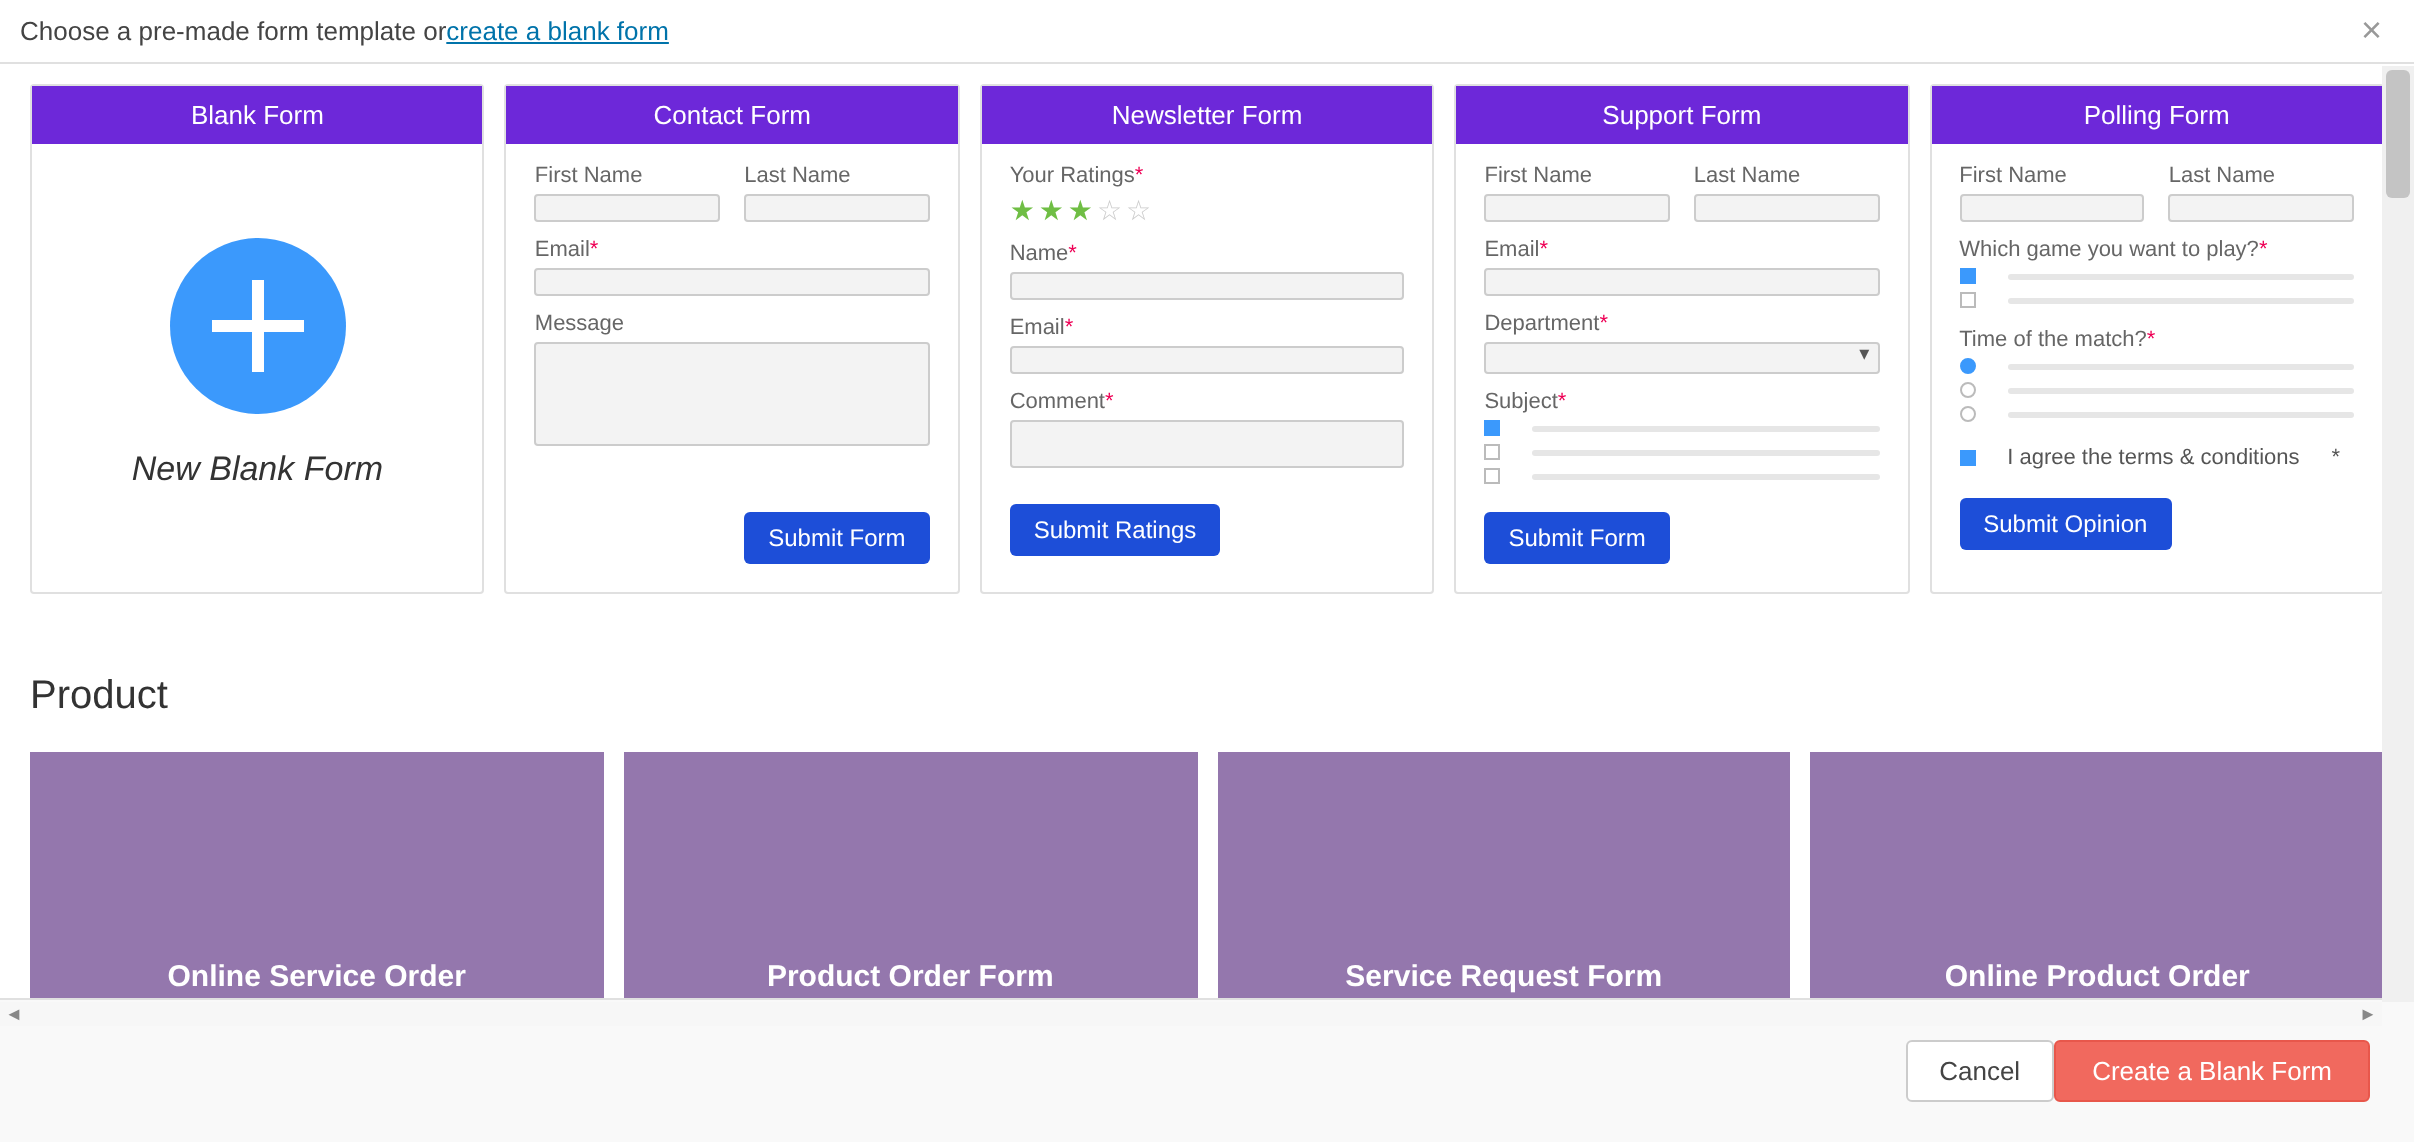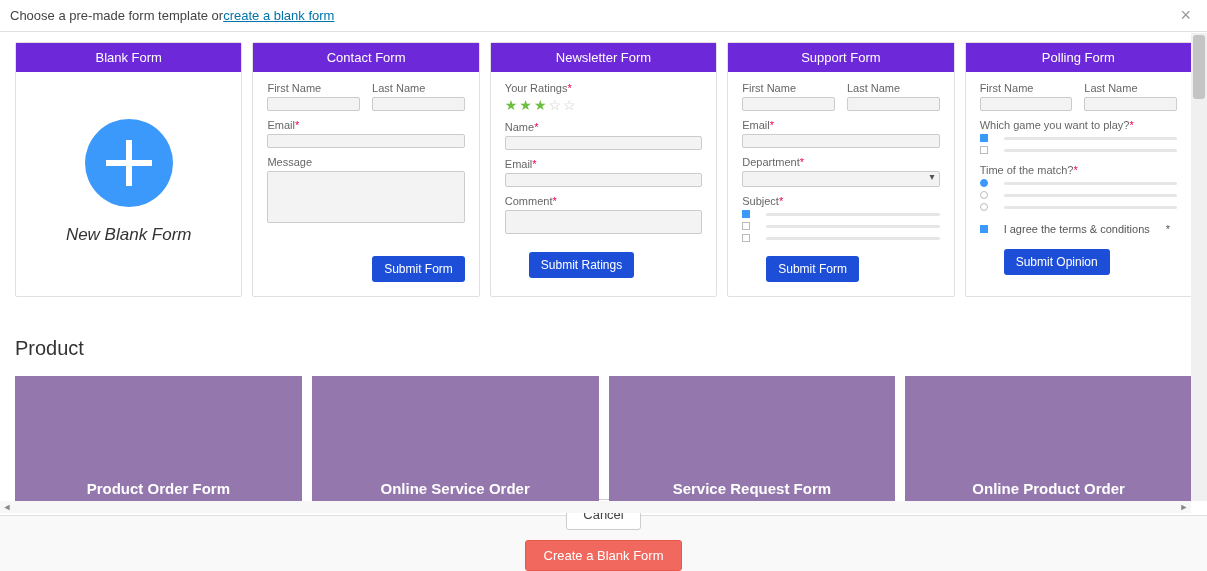--- a/index.html
+++ b/index.html
@@ -131,21 +131,21 @@
   .btn-primary {
     background: #1d4ed8;
     color: #fff;
     border: none;
     padding: 6px 12px;
     font-size: 12px;
     border-radius: 3px;
     cursor: pointer;
   }
   .btn-right { align-self: flex-end; margin-top: auto; }
-  .btn-left { align-self: flex-start; margin-top: 10px; margin-left: 24px; }
+  .btn-left { align-self: flex-start; margin-top: 10px; }
   .stars { color: #ccc; font-size: 14px; letter-spacing: 2px; margin-bottom: 8px; }
   .stars .on { color: #6fbe44; }
   .chk-line, .rad-line {
     display: flex; align-items: center; gap: 16px; margin-bottom: 4px;
   }
   .chk, .rad {
     width: 8px; height: 8px; border: 1px solid #bbb; background: #fff;
   }
   .rad { border-radius: 50%; }
   .chk.on { background: #3b99fc; border-color: #3b99fc; }
@@ -171,29 +171,27 @@
     align-items: flex-end;
     justify-content: center;
     padding-bottom: 4px;
     font-size: 15px;
     font-weight: 600;
     position: relative;
     overflow: hidden;
   }
   
   .modal-footer {
-    height: 56px;
+    height: 72px;
     border-top: 1px solid #e0e0e0;
     display: flex;
     justify-content: flex-end;
     align-items: center;
-    gap: 10px;
     padding: 0 22px;
     background: #f9f9f9;
-    flex-direction: column;
   }
   .btn-cancel {
     background: #fff;
     border: 1px solid #ccc;
     color: #444;
     padding: 7px 16px;
     border-radius: 3px;
     font-size: 13px;
     cursor: pointer;
   }
@@ -362,22 +360,22 @@
             </div>
             <button class="btn-primary btn-left">Submit Opinion</button>
           </div>
         </div>
 
       </div>
 
       <div class="section-title">Product</div>
 
       <div class="product-row">
+        <div class="product-card">Online Service Order</div>
         <div class="product-card">Product Order Form</div>
-        <div class="product-card">Online Service Order</div>
         <div class="product-card">Service Request Form</div>
         <div class="product-card">Online Product Order</div>
       </div>
 
     </div>
   </div>
 
   <div class="vscroll-track">
     <div class="vscroll-thumb"></div>
   </div>

